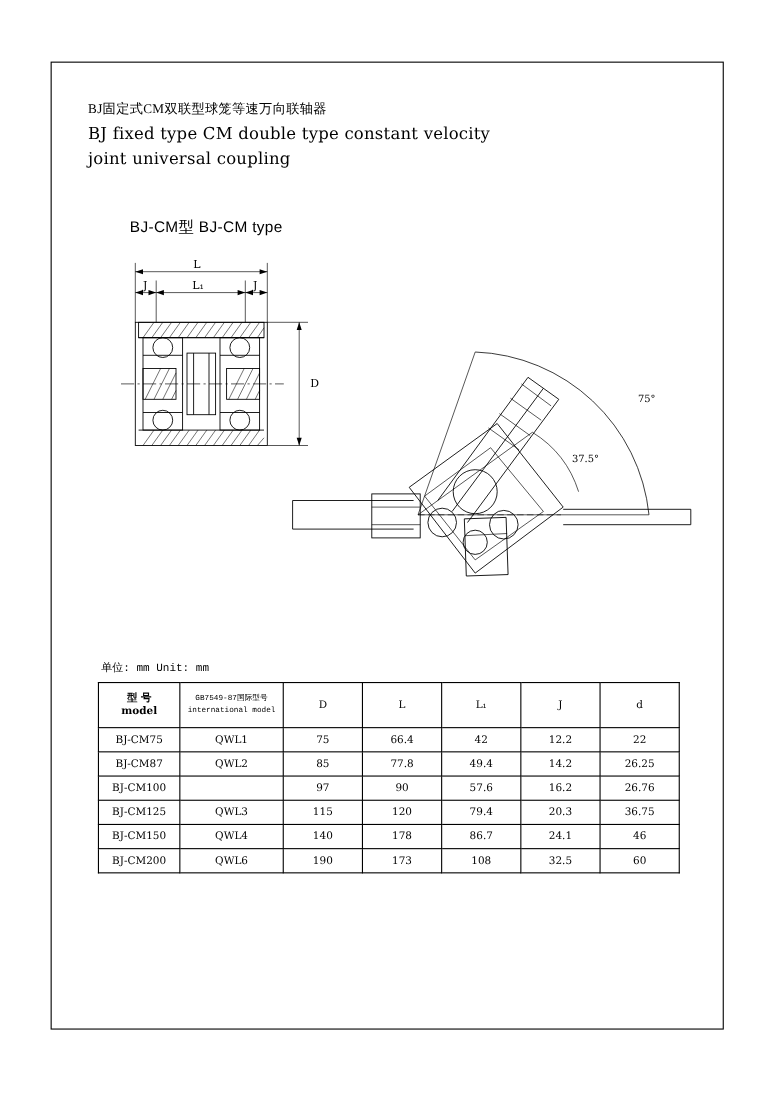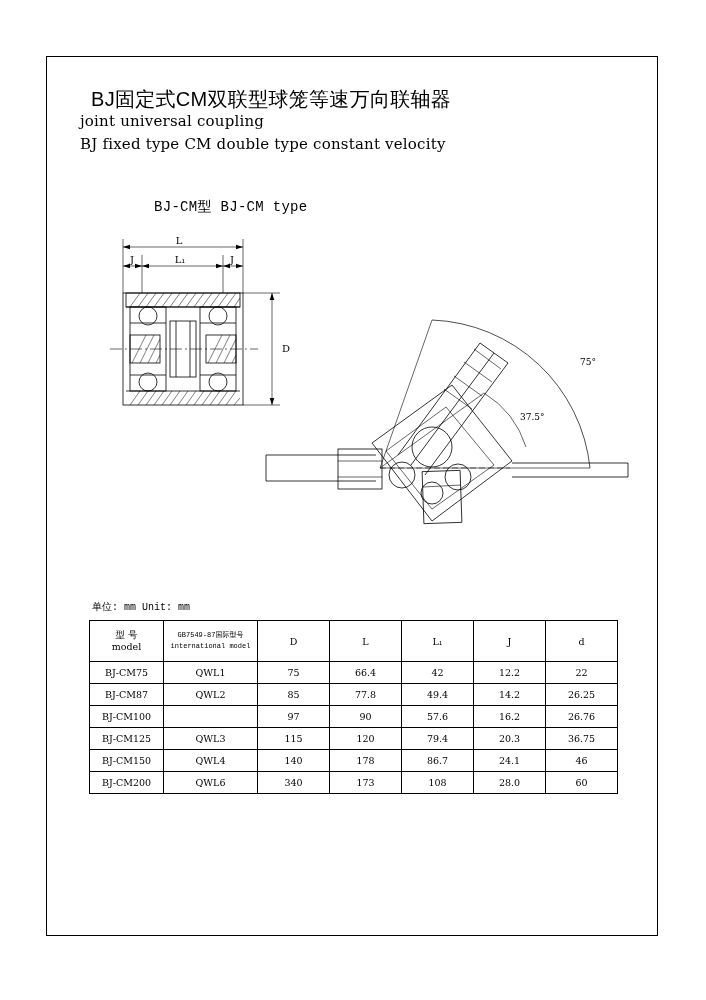--- a/index.html
+++ b/index.html
@@ -24,43 +24,41 @@
     border: 1px solid #000;
     box-sizing: border-box;
   }
   .title-block {
     position: absolute;
     left: 80px;
     top: 88px;
     width: 520px;
   }
   .title-cn {
-    font-family: Liberation Sans, sans-serif;
-    font-size: 20px;
+    font-family: Liberation Serif, serif;
+    font-size: 12px;
     letter-spacing: 0.3px;
     line-height: 22px;
     white-space: nowrap;
-    margin-left: 11px;
   }
   .title-en {
     font-family: "DejaVu Serif", serif;
     font-size: 15px;
     line-height: 23px;
     letter-spacing: 0.2px;
     white-space: nowrap;
   }
   .subtitle {
     position: absolute;
     left: 118px;
     top: 198px;
-    font-family: Liberation Mono, monospace;
+    font-family: Liberation Sans, sans-serif;
     font-size: 14px;
     letter-spacing: 0.3px;
     white-space: nowrap;
-    margin-left: 36px;
   }
   .unit-label {
     position: absolute;
     left: 92px;
     top: 600px;
     font-family: Liberation Mono, monospace;
     font-size: 10px;
     white-space: nowrap;
   }
 
@@ -87,43 +85,43 @@
     border: 1px solid #000;
     text-align: center;
     vertical-align: middle;
     font-family: "DejaVu Serif", serif;
     font-size: 9.5px;
     height: 21px;
     padding: 0;
     font-weight: normal;
   }
   .spec-table thead th { height: 40px; }
-  .hdr-two-line { line-height: 12px; }
+  .hdr-two-line { line-height: 12px; font-weight: bold; }
   .hdr-small {
     font-size: 7px;
     font-family: Liberation Mono, monospace;
     line-height: 11px;
   }
   .col-model { width: 74px; }
   .col-intl  { width: 94px; }
   .col-d     { width: 72px; }
   .col-l     { width: 72px; }
   .col-l1    { width: 72px; }
   .col-j     { width: 72px; }
   .col-dd    { width: 72px; }
 </style>
 </head>
 <body>
 
 <div class="page-frame"></div>
 
 <div class="title-block">
   <div class="title-cn">BJ固定式CM双联型球笼等速万向联轴器</div>
+  <div class="title-en">BJ fixed type CM double type constant velocity</div>
   <div class="title-en">joint universal coupling</div>
-  <div class="title-en">BJ fixed type CM double type constant velocity</div>
 </div>
 
 <div class="subtitle">BJ-CM型 BJ-CM type</div>
 
 <div class="diagram">
   <svg width="560" height="335" viewBox="0 0 560 335" xmlns="http://www.w3.org/2000/svg">
     <g fill="none" stroke="#000" stroke-width="0.8">
 
       <g stroke-width="0.6">
         <line x1="43" y1="14" x2="43" y2="68"></line>
@@ -368,20 +366,20 @@
       <td>QWL4</td>
       <td>140</td>
       <td>178</td>
       <td>86.7</td>
       <td>24.1</td>
       <td>46</td>
     </tr>
     <tr>
       <td>BJ-CM200</td>
       <td>QWL6</td>
-      <td>340</td>
+      <td>190</td>
       <td>173</td>
       <td>108</td>
-      <td>28.0</td>
+      <td>32.5</td>
       <td>60</td>
     </tr>
   </tbody>
 </table>
 
 </body></html>

